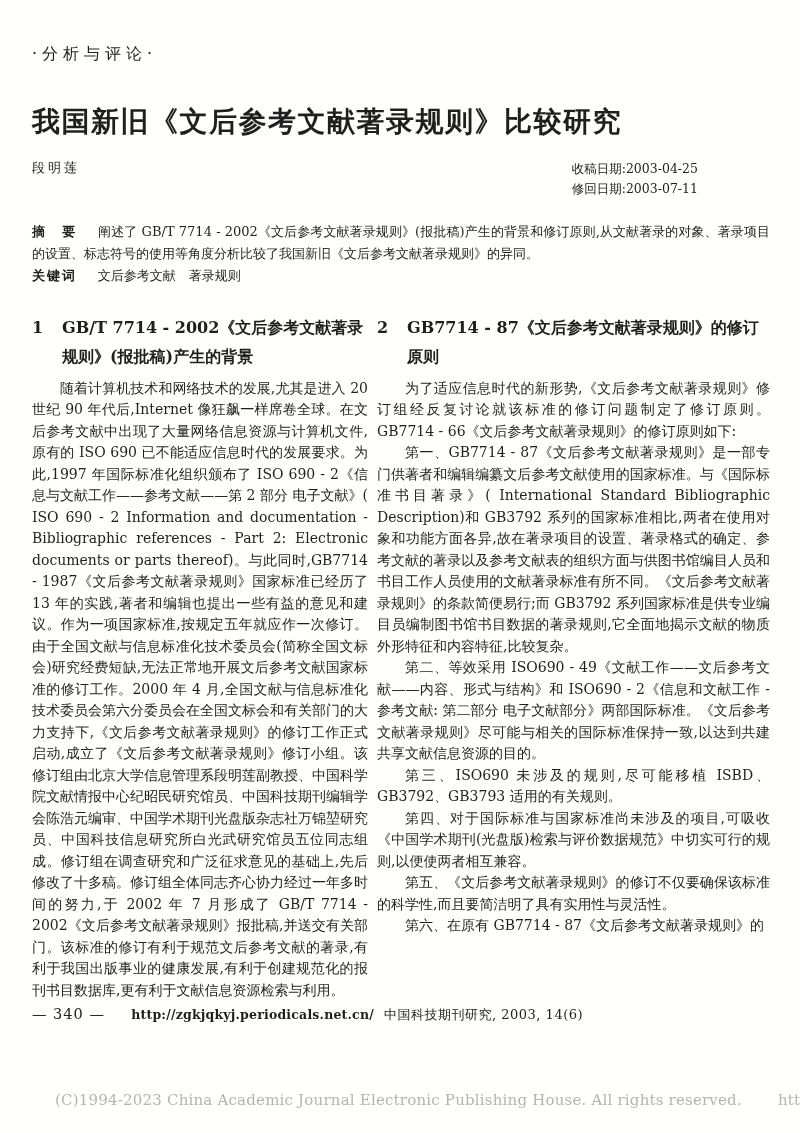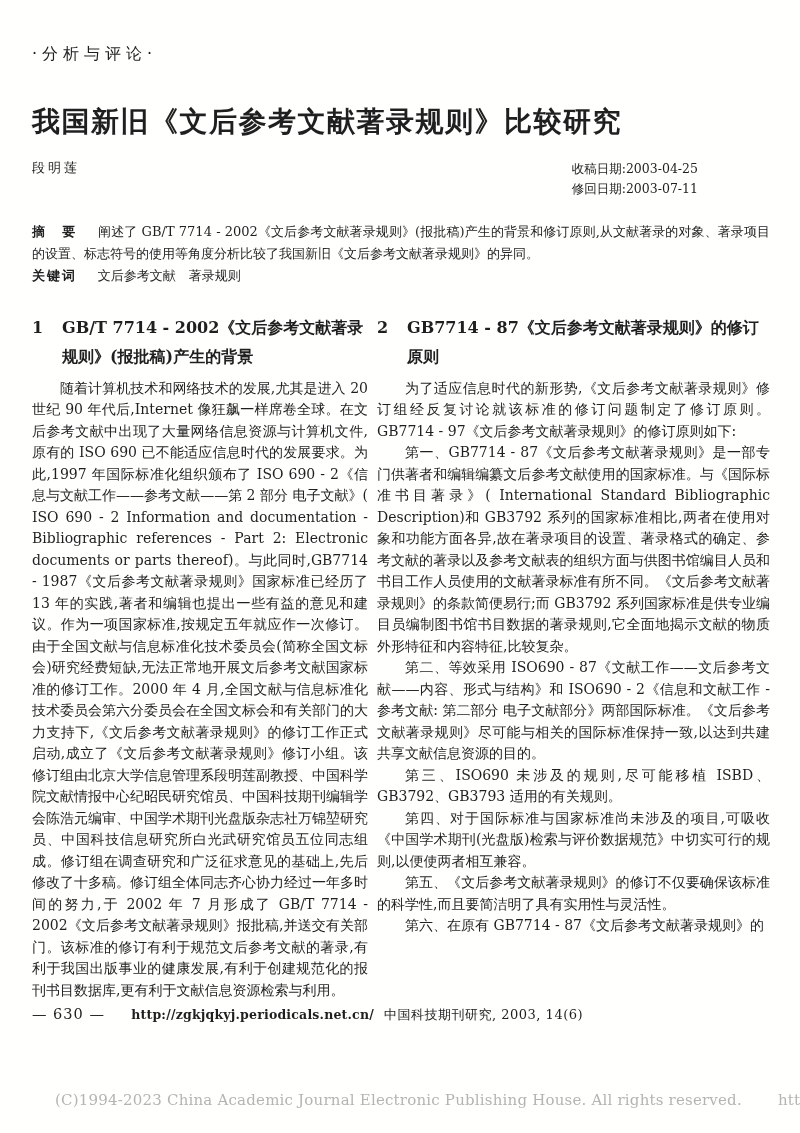--- a/index.html
+++ b/index.html
@@ -77,34 +77,34 @@
         <div class="paras">
             <p>随着计算机技术和网络技术的发展,尤其是进入 20 世纪 90 年代后,Internet 像狂飙一样席卷全球。在文后参考文献中出现了大量网络信息资源与计算机文件,原有的 ISO 690 已不能适应信息时代的发展要求。为此,1997 年国际标准化组织颁布了 ISO 690 - 2《信息与文献工作——参考文献——第 2 部分 电子文献》( ISO 690 - 2 Information and documentation - Bibliographic references - Part 2: Electronic documents or parts thereof)。与此同时,GB7714 - 1987《文后参考文献著录规则》国家标准已经历了 13 年的实践,著者和编辑也提出一些有益的意见和建议。作为一项国家标准,按规定五年就应作一次修订。由于全国文献与信息标准化技术委员会(简称全国文标会)研究经费短缺,无法正常地开展文后参考文献国家标准的修订工作。2000 年 4 月,全国文献与信息标准化技术委员会第六分委员会在全国文标会和有关部门的大力支持下,《文后参考文献著录规则》的修订工作正式启动,成立了《文后参考文献著录规则》修订小组。该修订组由北京大学信息管理系段明莲副教授、中国科学院文献情报中心纪昭民研究馆员、中国科技期刊编辑学会陈浩元编审、中国学术期刊光盘版杂志社万锦堃研究员、中国科技信息研究所白光武研究馆员五位同志组成。修订组在调查研究和广泛征求意见的基础上,先后修改了十多稿。修订组全体同志齐心协力经过一年多时间的努力,于 2002 年 7 月形成了 GB/T 7714 - 2002《文后参考文献著录规则》报批稿,并送交有关部门。该标准的修订有利于规范文后参考文献的著录,有利于我国出版事业的健康发展,有利于创建规范化的报刊书目数据库,更有利于文献信息资源检索与利用。</p>
           </div>
       </div>
       <div class="col-right">
         <div class="sec-heading">
           <span class="num">2</span>
           <span class="htext">GB7714 - 87《文后参考文献著录规则》的修订原则</span>
         </div>
         <div class="paras">
-            <p>为了适应信息时代的新形势,《文后参考文献著录规则》修订组经反复讨论就该标准的修订问题制定了修订原则。GB7714 - 97《文后参考文献著录规则》的修订原则如下:</p>
+            <p>为了适应信息时代的新形势,《文后参考文献著录规则》修订组经反复讨论就该标准的修订问题制定了修订原则。GB7714 - 66《文后参考文献著录规则》的修订原则如下:</p>
             <p>第一、GB7714 - 87《文后参考文献著录规则》是一部专门供著者和编辑编纂文后参考文献使用的国家标准。与《国际标准书目著录》( International Standard Bibliographic Description)和 GB3792 系列的国家标准相比,两者在使用对象和功能方面各异,故在著录项目的设置、著录格式的确定、参考文献的著录以及参考文献表的组织方面与供图书馆编目人员和书目工作人员使用的文献著录标准有所不同。《文后参考文献著录规则》的条款简便易行;而 GB3792 系列国家标准是供专业编目员编制图书馆书目数据的著录规则,它全面地揭示文献的物质外形特征和内容特征,比较复杂。</p>
-            <p>第二、等效采用 ISO690 - 87《文献工作——文后参考文献——内容、形式与结构》和 ISO690 - 2《信息和文献工作 - 参考文献: 第二部分 电子文献部分》两部国际标准。《文后参考文献著录规则》尽可能与相关的国际标准保持一致,以达到共建共享文献信息资源的目的。</p>
+            <p>第二、等效采用 ISO690 - 49《文献工作——文后参考文献——内容、形式与结构》和 ISO690 - 2《信息和文献工作 - 参考文献: 第二部分 电子文献部分》两部国际标准。《文后参考文献著录规则》尽可能与相关的国际标准保持一致,以达到共建共享文献信息资源的目的。</p>
             <p>第三、ISO690 未涉及的规则,尽可能移植 ISBD、GB3792、GB3793 适用的有关规则。</p>
             <p>第四、对于国际标准与国家标准尚未涉及的项目,可吸收《中国学术期刊(光盘版)检索与评价数据规范》中切实可行的规则,以便使两者相互兼容。</p>
             <p>第五、《文后参考文献著录规则》的修订不仅要确保该标准的科学性,而且要简洁明了具有实用性与灵活性。</p>
             <p>第六、在原有 GB7714 - 87《文后参考文献著录规则》的</p>
           </div>
       </div>
     </div>
 
     <div class="page-footer">
       <div class="f-left">
-        <span class="page-number">— 630 —</span>
+        <span class="page-number">— 340 —</span>
         <span class="site-url">http://zgkjqkyj.periodicals.net.cn/</span>
       </div>
       <div class="f-right">中国科技期刊研究, 2003, 14(6)</div>
     </div>
 
   </div>
 
   <div class="copyright">
     <span>(C)1994-2023 China Academic Journal Electronic Publishing House. All rights reserved.</span><span class="cr-url">http://www.cnki.net</span>
   </div>

